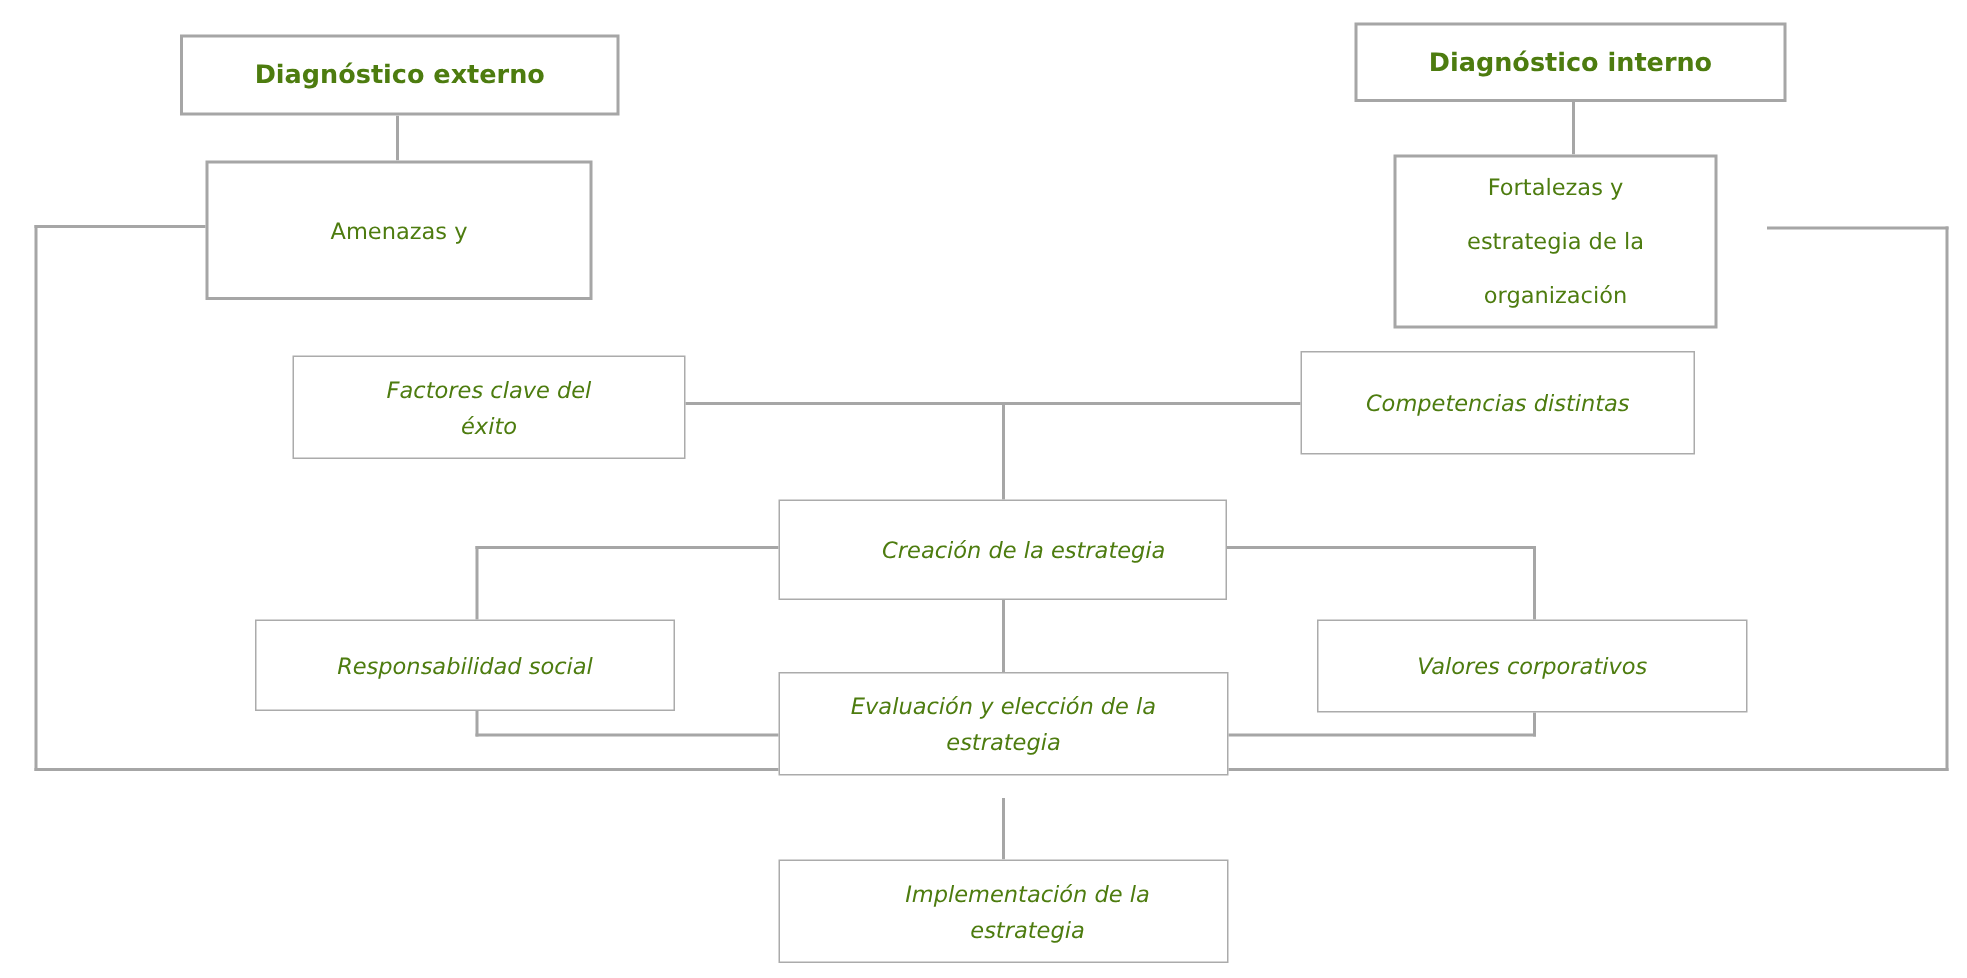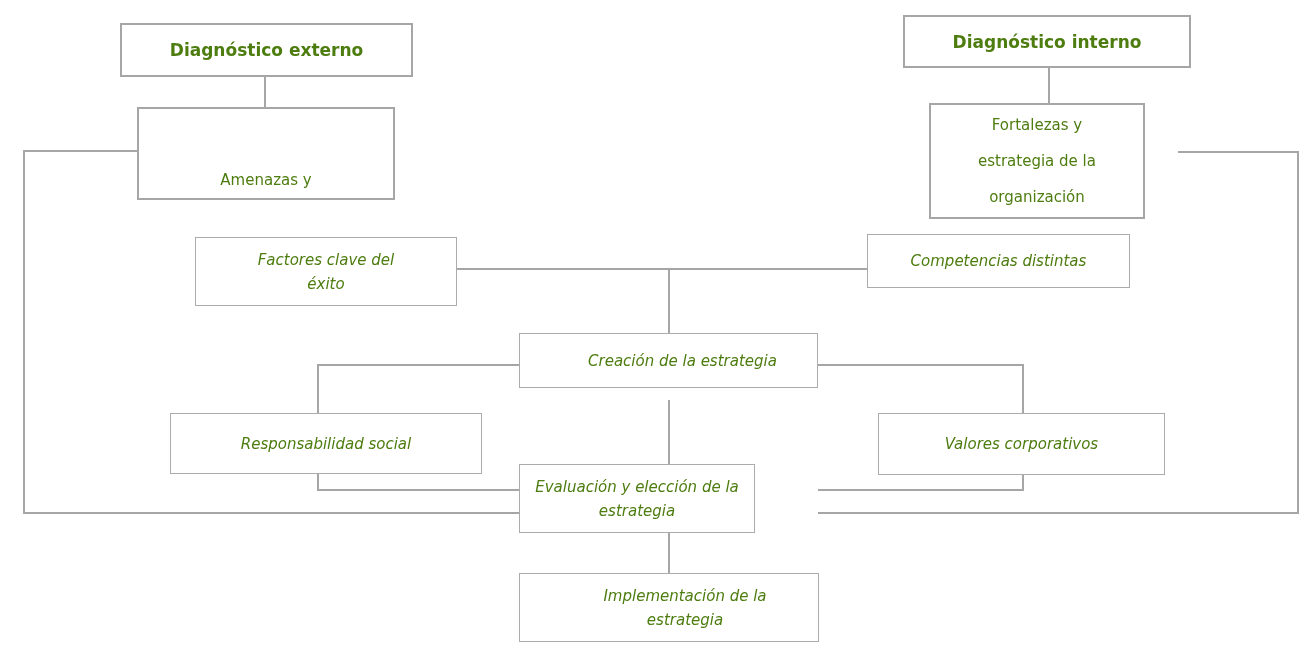--- a/index.html
+++ b/index.html
@@ -34,29 +34,29 @@
   .roomy .ln { line-height: 36px; }
 
   .line {
     position: absolute;
     background: #a6a6a6;
     z-index: 1;
   }
 
   
   #n-diag-externo   { left: 120px; top: 23px;  width: 293px; height: 54px; }
-  #n-amenazas       { left: 137px; top: 107px; width: 258px; height: 93px; justify-content: flex-end; }
+  #n-amenazas       { left: 137px; top: 107px; width: 258px; height: 93px; }
   #n-diag-interno   { left: 903px; top: 15px;  width: 288px; height: 53px; }
   #n-fortalezas     { left: 919px; top: 103px; width: 216px; height: 116px; margin-left: 10px; }
   #n-factores       { left: 195px; top: 237px; width: 262px; height: 69px; }
-  #n-competencias   { left: 867px; top: 234px; width: 263px; height: 54px; }
-  #n-creacion       { left: 519px; top: 333px; width: 299px; height: 55px; padding-left: 28px; }
-  #n-responsabilidad{ left: 170px; top: 413px; width: 312px; height: 61px; }
+  #n-competencias   { left: 867px; top: 234px; width: 263px; height: 69px; }
+  #n-creacion       { left: 519px; top: 333px; width: 299px; height: 67px; padding-left: 28px; }
+  #n-responsabilidad{ left: 170px; top: 413px; width: 280px; height: 61px; }
   #n-valores        { left: 878px; top: 413px; width: 287px; height: 62px; }
-  #n-evaluacion     { left: 519px; top: 464px; width: 236px; height: 69px; }
+  #n-evaluacion     { left: 519px; top: 448px; width: 300px; height: 69px; }
   #n-implementacion { left: 519px; top: 573px; width: 300px; height: 69px; padding-left: 32px; }
 
   
   #c-ext-v          { left: 264px;  top: 77px;  width: 2px;   height: 30px; }
   #c-int-v          { left: 1048px; top: 67px;  width: 2px;   height: 36px; }
   #c-amenazas-h     { left: 23px;   top: 150px; width: 115px; height: 2px; }
   #c-left-outer-v   { left: 23px;   top: 150px; width: 2px;   height: 364px; }
   #c-left-outer-h   { left: 23px;   top: 512px; width: 497px; height: 2px; }
   #c-fortalezas-h   { left: 1178px; top: 151px; width: 121px; height: 2px; }
   #c-right-outer-v  { left: 1297px; top: 151px; width: 2px;   height: 363px; }

